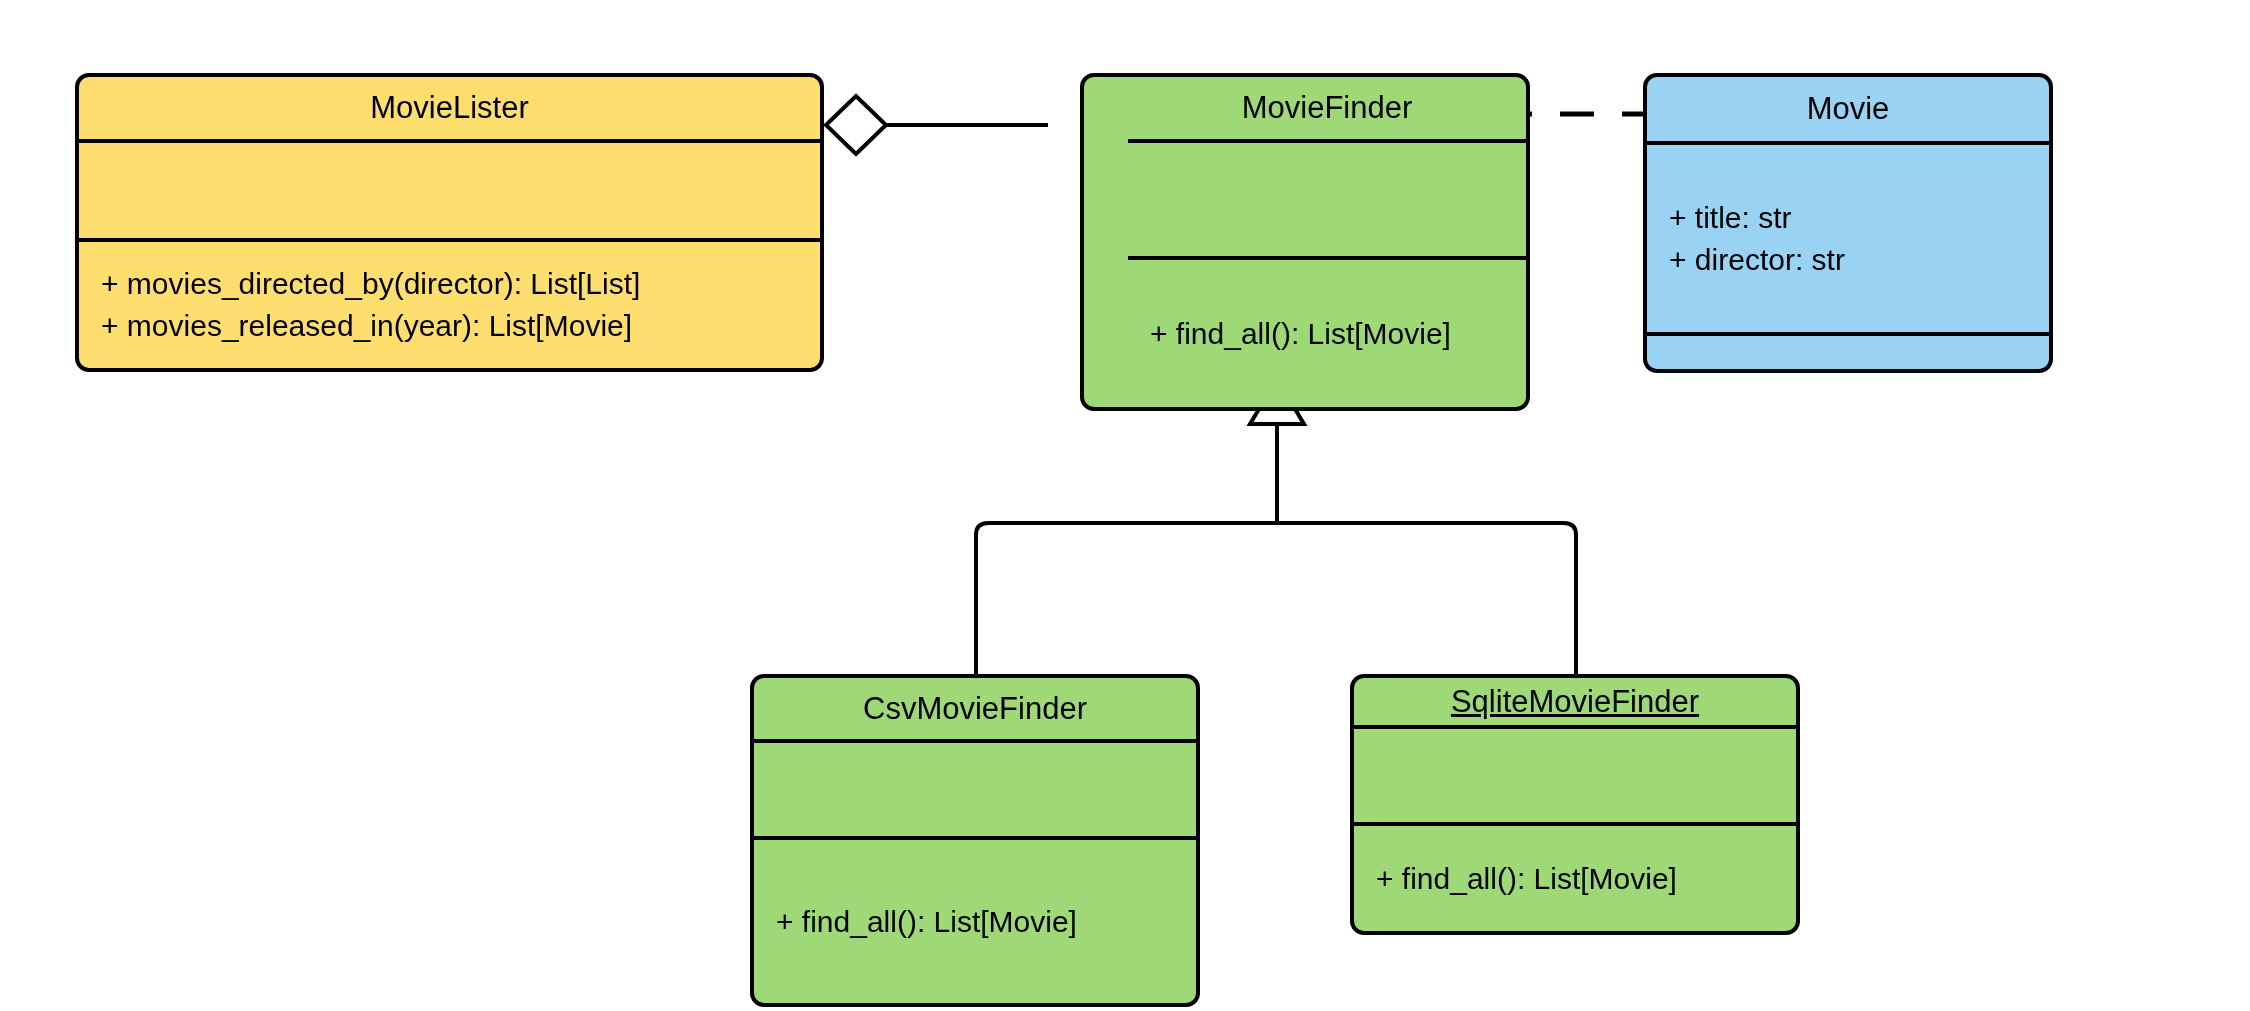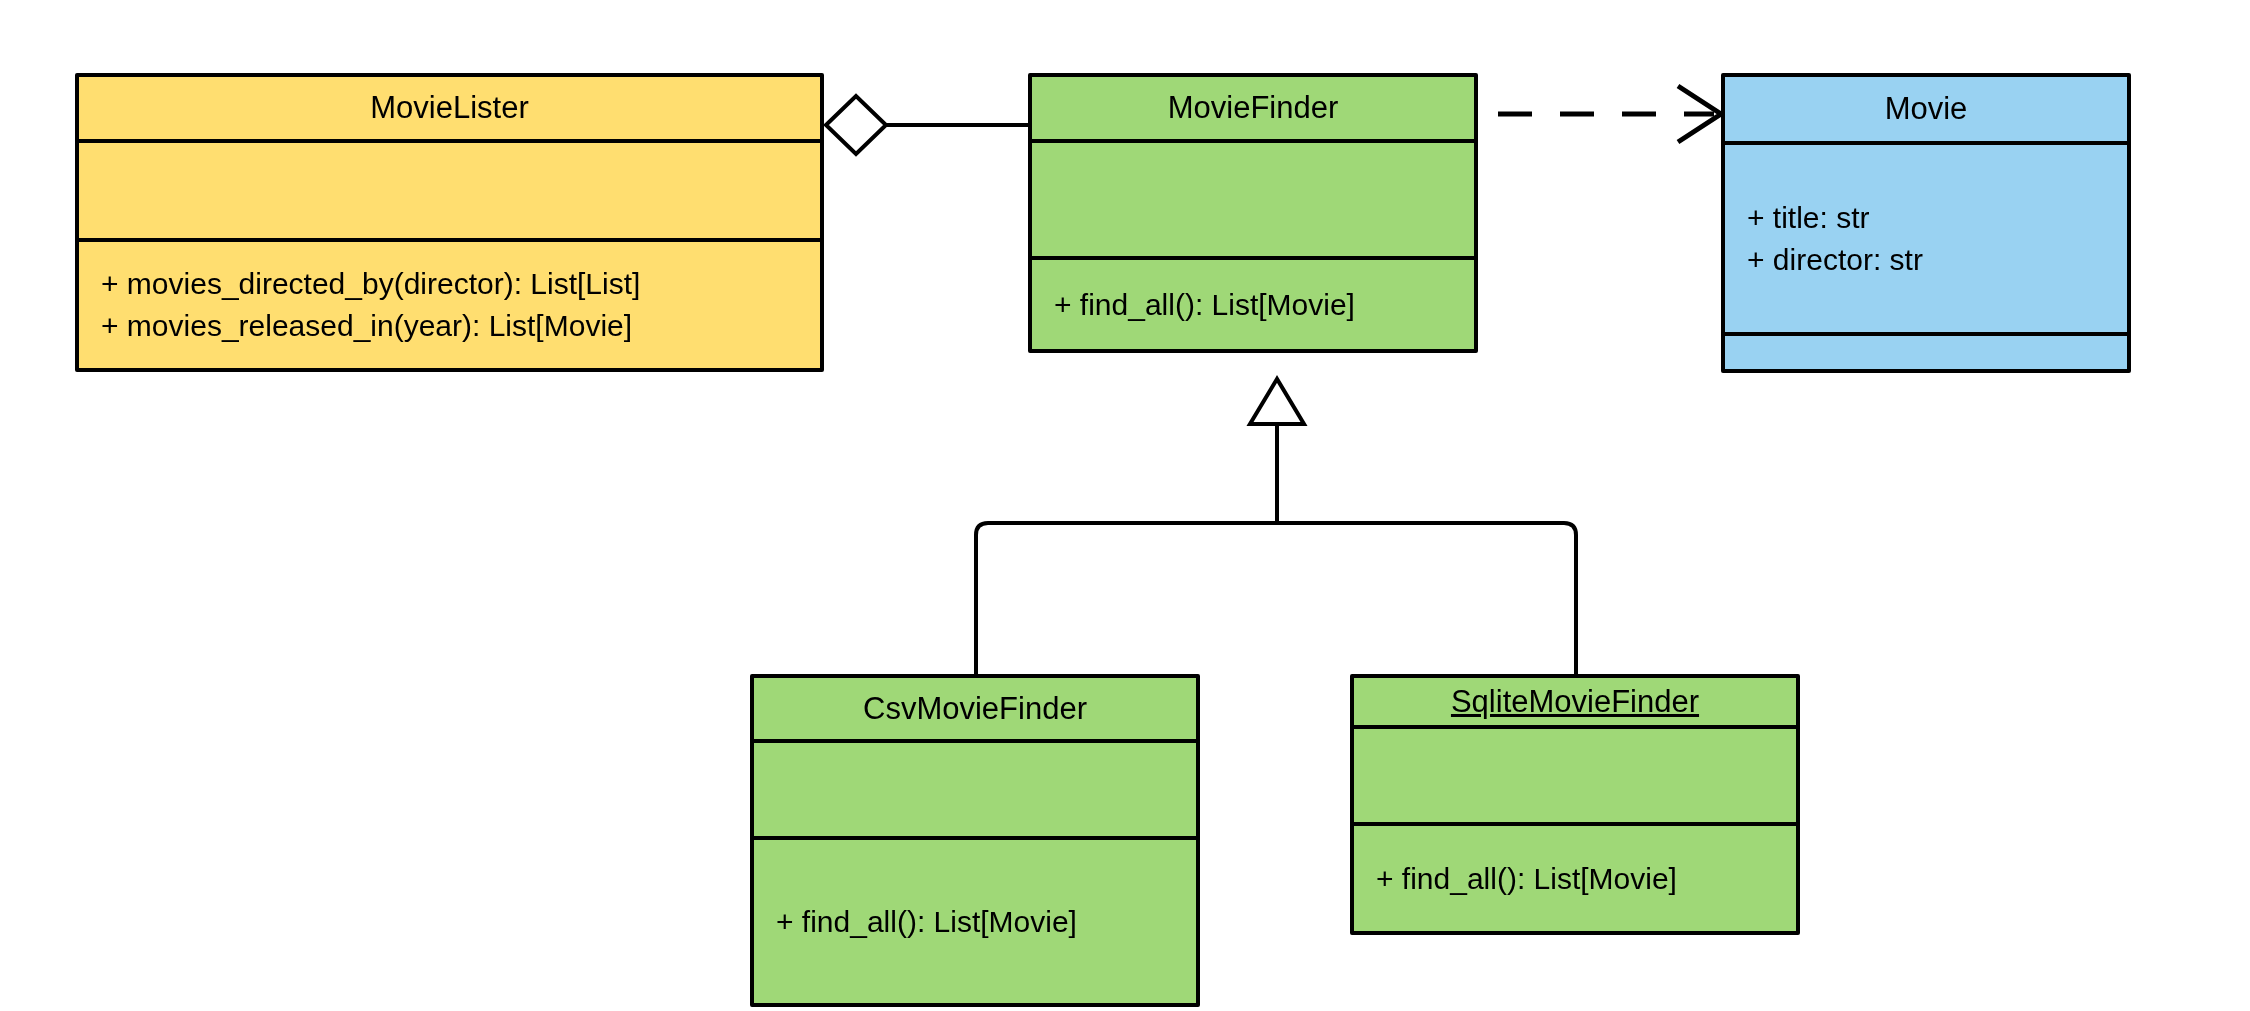--- a/index.html
+++ b/index.html
@@ -20,21 +20,21 @@
     position: absolute;
     left: 0;
     top: 0;
     width: 2250px;
     height: 1011px;
   }
   .uml-class {
     position: absolute;
     box-sizing: border-box;
     border: 4px solid #000000;
-    border-radius: 2px;
+    border-radius: 14px;
     display: flex;
     flex-direction: column;
     font-size: 30px;
     line-height: 42px;
   }
   .fill-yellow { background: #FFDE70; }
   .fill-green  { background: #9FD877; }
   .fill-blue   { background: #99D2F2; }
   .sec-title {
     box-sizing: border-box;
@@ -85,29 +85,29 @@
 
   <div class="uml-class fill-yellow" style="left:75px; top:73px; width:749px; height:299px;">
     <div class="sec-title" style="height:66px;">MovieLister</div>
     <div class="sec-attrs" style="height:99px;"></div>
     <div class="sec-methods">
       <div class="member-line">+ movies_directed_by(director): List[List]</div>
       <div class="member-line">+ movies_released_in(year): List[Movie]</div>
     </div>
   </div>
 
-  <div class="uml-class fill-green" style="left:1028px; top:73px; width:450px; height:280px;">
+  <div class="uml-class fill-green" style="left:1080px; top:73px; width:450px; height:338px;padding-left:44px;">
     <div class="sec-title" style="height:66px;">MovieFinder</div>
     <div class="sec-attrs" style="height:117px;"></div>
     <div class="sec-methods">
       <div class="member-line">+ find_all(): List[Movie]</div>
     </div>
   </div>
 
-  <div class="uml-class fill-blue" style="left:1721px; top:73px; width:410px; height:300px;">
+  <div class="uml-class fill-blue" style="left:1643px; top:73px; width:410px; height:300px;">
     <div class="sec-title" style="height:68px;">Movie</div>
     <div class="sec-attrs" style="height:191px;">
       <div class="member-line">+ title: str</div>
       <div class="member-line">+ director: str</div>
     </div>
     <div class="sec-methods"></div>
   </div>
 
   <div class="uml-class fill-green" style="left:750px; top:674px; width:450px; height:333px;">
     <div class="sec-title" style="height:65px;">CsvMovieFinder</div>

